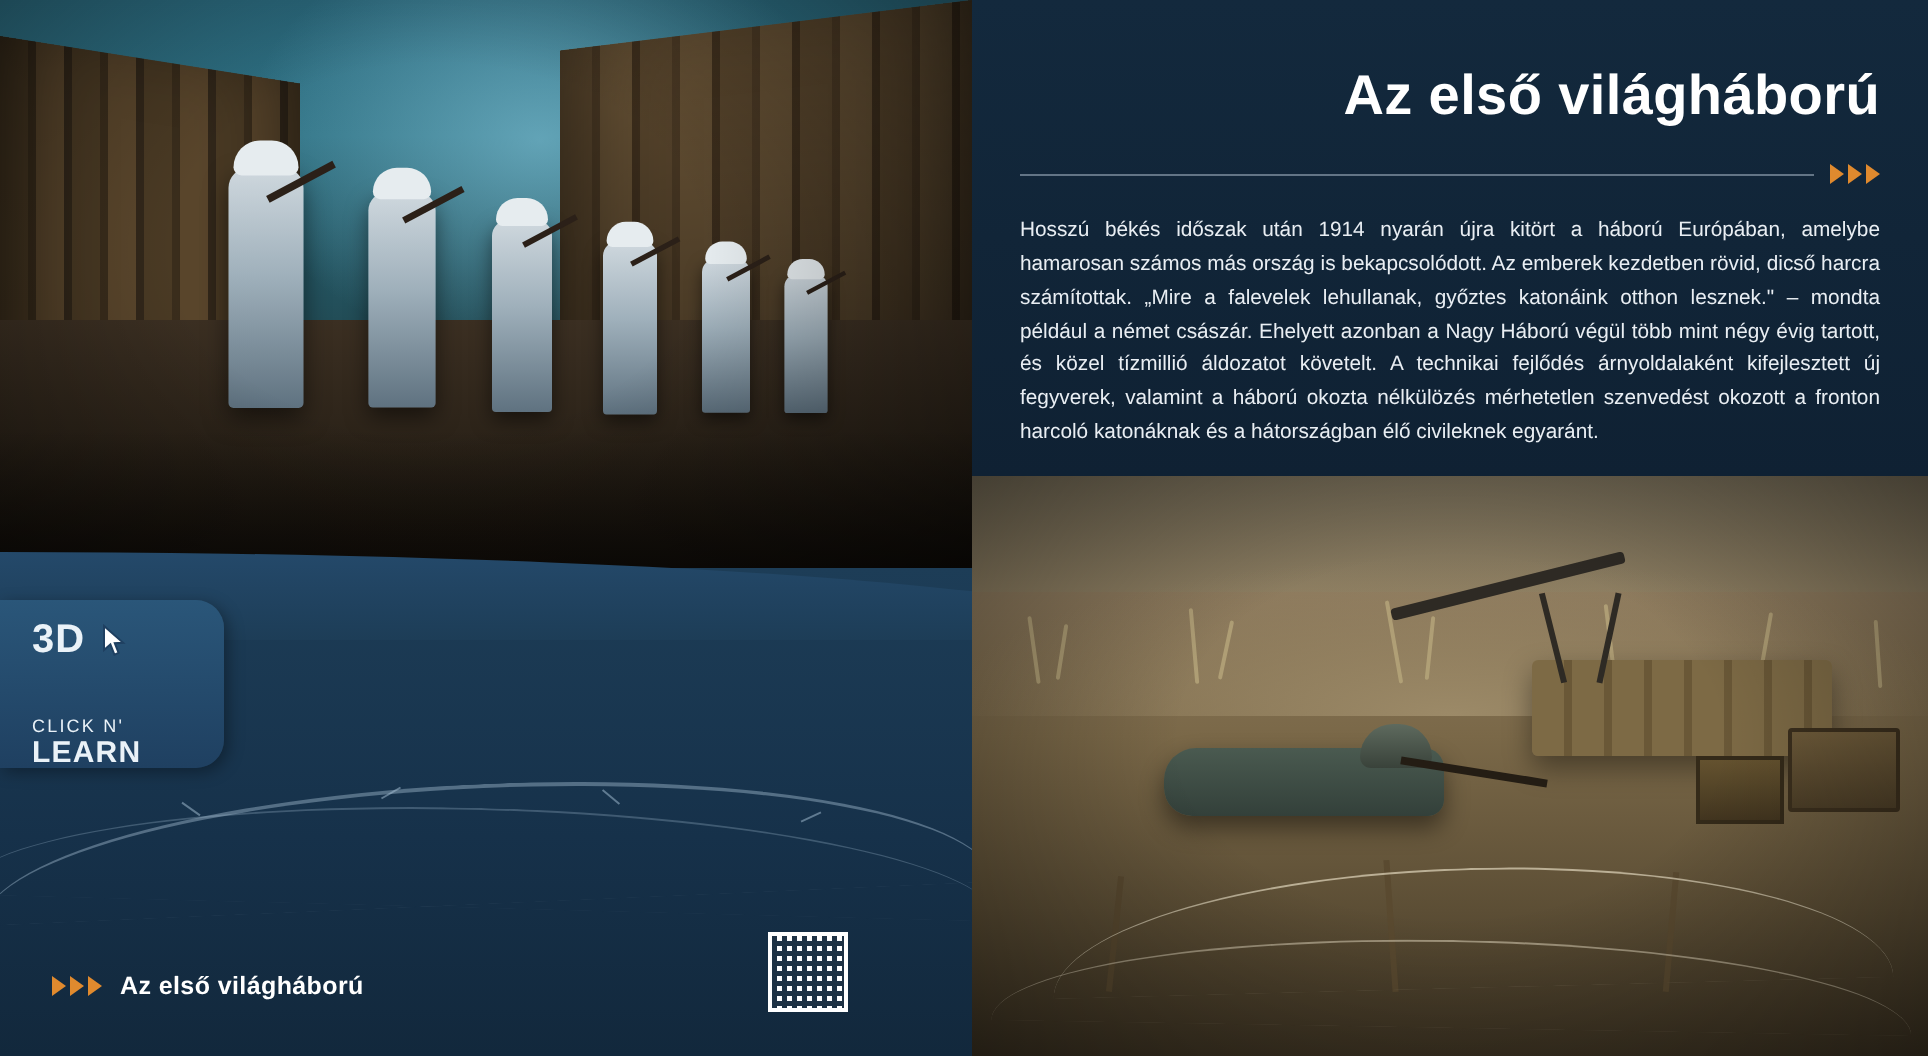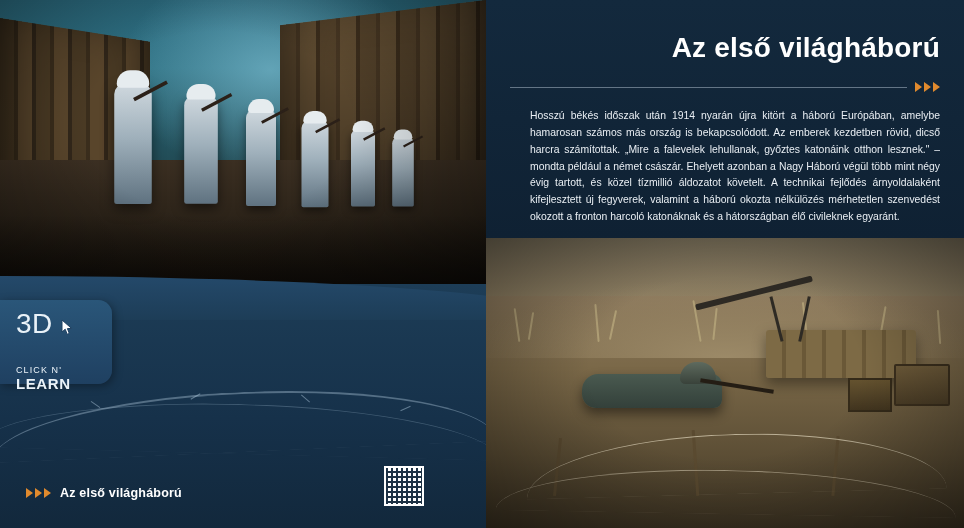--- a/index.html
+++ b/index.html
@@ -158,21 +158,21 @@
   .badge3d {
     position: absolute; left: 0; top: 300px;
     width: 112px; height: 84px;
     background: linear-gradient(180deg,#2a5679 0%, #1f4061 100%);
     border-radius: 0 14px 14px 0;
     color: #eaf2f8;
     padding: 10px 10px 8px 16px;
     box-shadow: 2px 2px 8px rgba(0,0,0,.35);
   }
   .badge3d .big {
-    font-size: 28px; font-weight: 400; letter-spacing: .5px; line-height: 1;
+    font-size: 20px; font-weight: 700; letter-spacing: .5px; line-height: 1;
     display: inline-block;
   }
   .badge3d .cursor {
     display: inline-block; width: 13px; height: 17px;
     vertical-align: -3px; margin-left: 4px;
   }
   .badge3d .small {
     font-size: 9px; letter-spacing: 1.1px; margin-top: 27px; line-height: 1.25;
   }
   .badge3d .learn {
@@ -246,21 +246,20 @@
     border-top: 5px solid transparent;
     border-bottom: 5px solid transparent;
     display: block;
   }
   .body-text {
     color: #e9eef3;
     font-size: 10.4px;
     line-height: 1.62;
     text-align: justify;
     margin-top: 16px;
-    margin-left: 20px;
   }
 
   
   .desert {
     position: relative;
     height: 290px;
     overflow: hidden;
     background: linear-gradient(180deg,#7d6a52 0%, #8d7a5e 18%, #7a6848 45%, #5c4e35 75%, #3e3423 100%);
   }
   .horizon {

